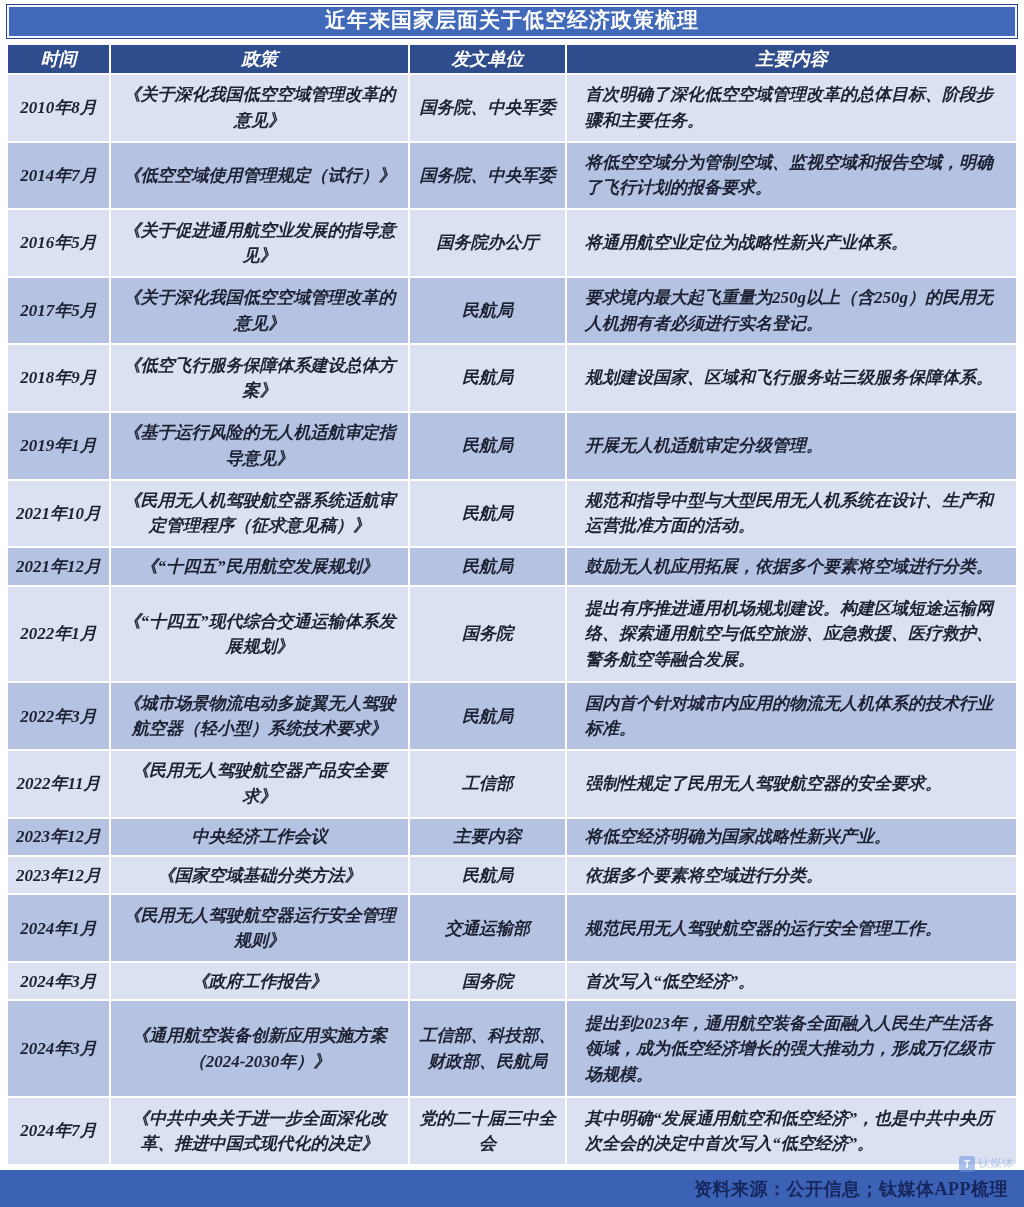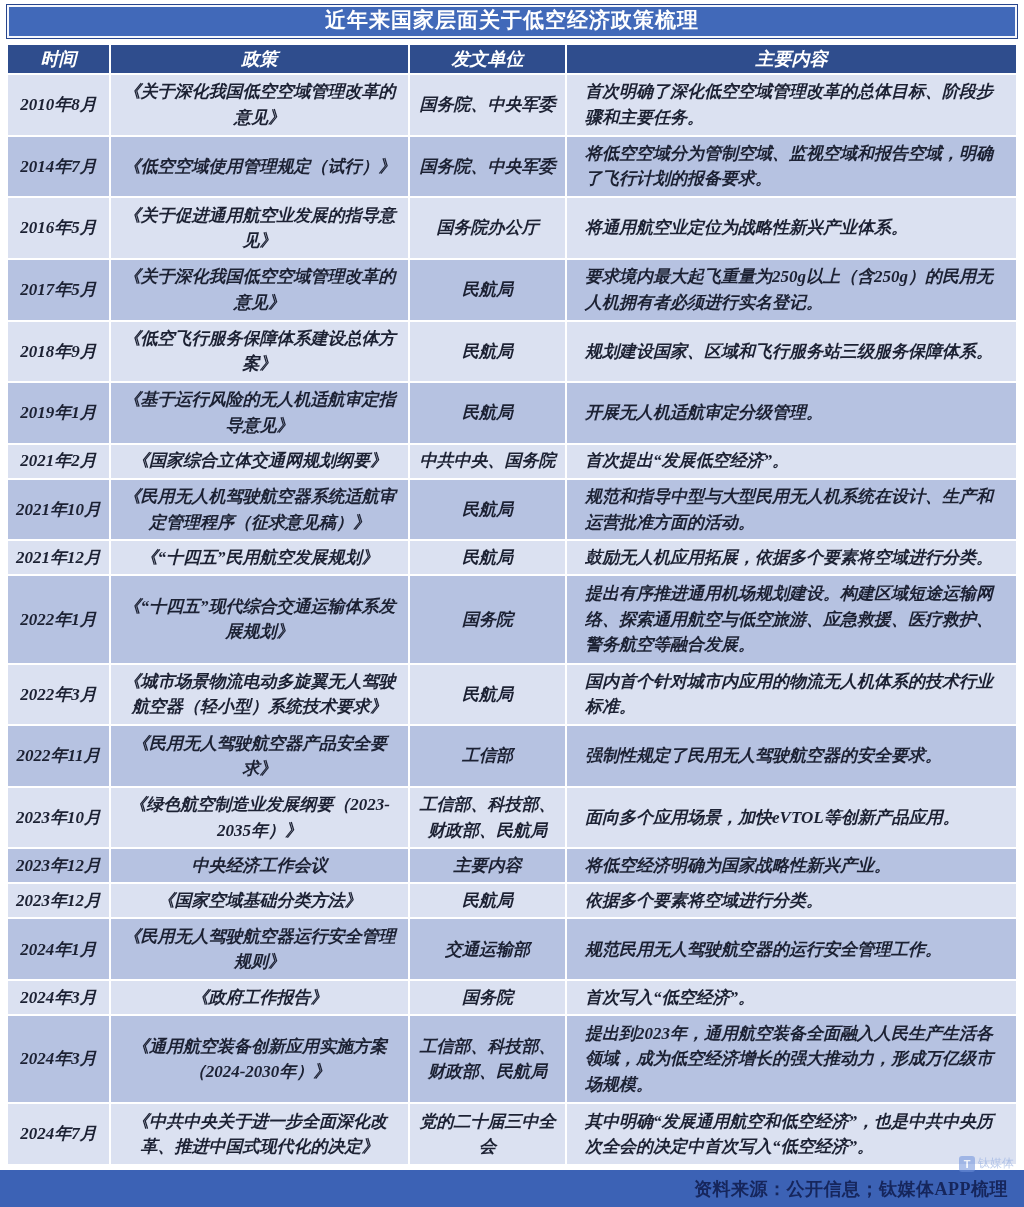--- a/index.html
+++ b/index.html
@@ -114,26 +114,20 @@
           <td class="col-issuer">民航局</td>
           <td class="col-content">规划建设国家、区域和飞行服务站三级服务保障体系。</td>
         </tr>
         <tr>
           <td class="col-time">2019年1月</td>
           <td class="col-policy">《基于运行风险的无人机适航审定指导意见》</td>
           <td class="col-issuer">民航局</td>
           <td class="col-content">开展无人机适航审定分级管理。</td>
         </tr>
         <tr>
-          <td class="col-time">2021年2月</td>
-          <td class="col-policy">《国家综合立体交通网规划纲要》</td>
-          <td class="col-issuer">中共中央、国务院</td>
-          <td class="col-content">首次提出“发展低空经济”。</td>
-        </tr>
-        <tr>
           <td class="col-time">2021年10月</td>
           <td class="col-policy">《民用无人机驾驶航空器系统适航审定管理程序（征求意见稿）》</td>
           <td class="col-issuer">民航局</td>
           <td class="col-content">规范和指导中型与大型民用无人机系统在设计、生产和运营批准方面的活动。</td>
         </tr>
         <tr>
           <td class="col-time">2021年12月</td>
           <td class="col-policy">《“十四五”民用航空发展规划》</td>
           <td class="col-issuer">民航局</td>
           <td class="col-content">鼓励无人机应用拓展，依据多个要素将空域进行分类。</td>
@@ -148,26 +142,20 @@
           <td class="col-time">2022年3月</td>
           <td class="col-policy">《城市场景物流电动多旋翼无人驾驶航空器（轻小型）系统技术要求》</td>
           <td class="col-issuer">民航局</td>
           <td class="col-content">国内首个针对城市内应用的物流无人机体系的技术行业标准。</td>
         </tr>
         <tr>
           <td class="col-time">2022年11月</td>
           <td class="col-policy">《民用无人驾驶航空器产品安全要求》</td>
           <td class="col-issuer">工信部</td>
           <td class="col-content">强制性规定了民用无人驾驶航空器的安全要求。</td>
-        </tr>
-        <tr>
-          <td class="col-time">2023年10月</td>
-          <td class="col-policy">《绿色航空制造业发展纲要（2023-2035年）》</td>
-          <td class="col-issuer">工信部、科技部、财政部、民航局</td>
-          <td class="col-content">面向多个应用场景，加快eVTOL等创新产品应用。</td>
         </tr>
         <tr>
           <td class="col-time">2023年12月</td>
           <td class="col-policy">中央经济工作会议</td>
           <td class="col-issuer">主要内容</td>
           <td class="col-content">将低空经济明确为国家战略性新兴产业。</td>
         </tr>
         <tr>
           <td class="col-time">2023年12月</td>
           <td class="col-policy">《国家空域基础分类方法》</td>

